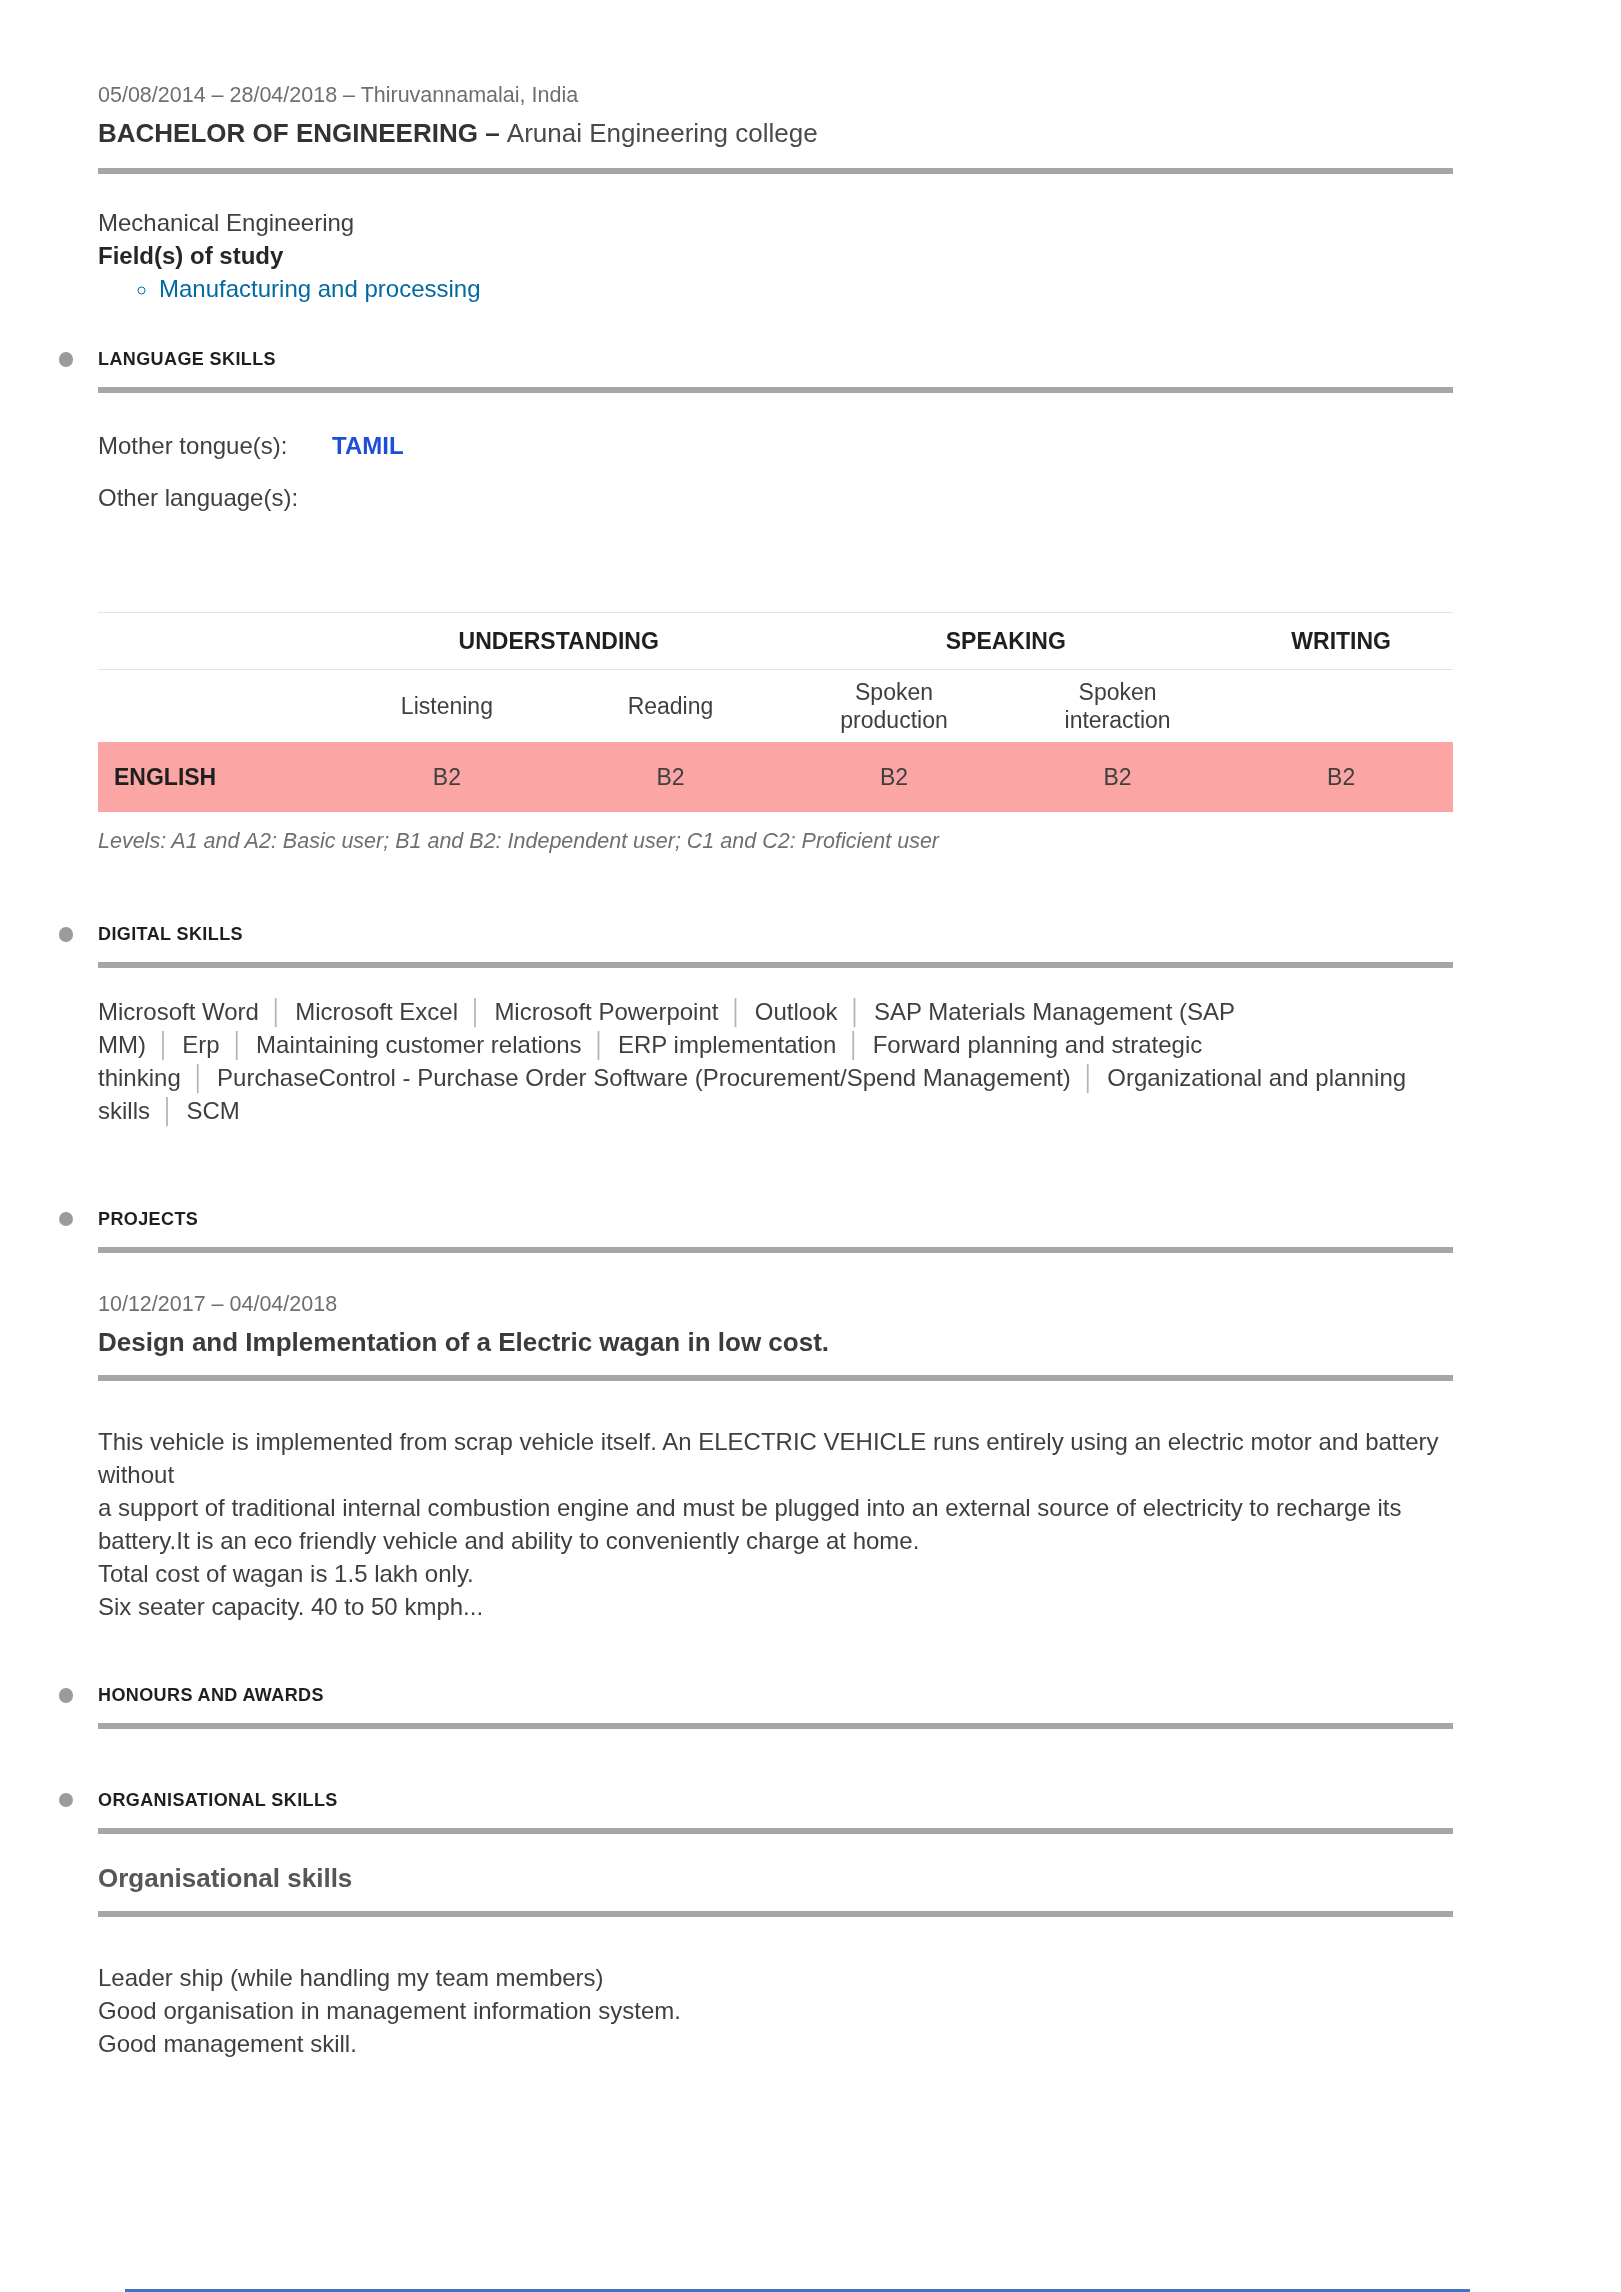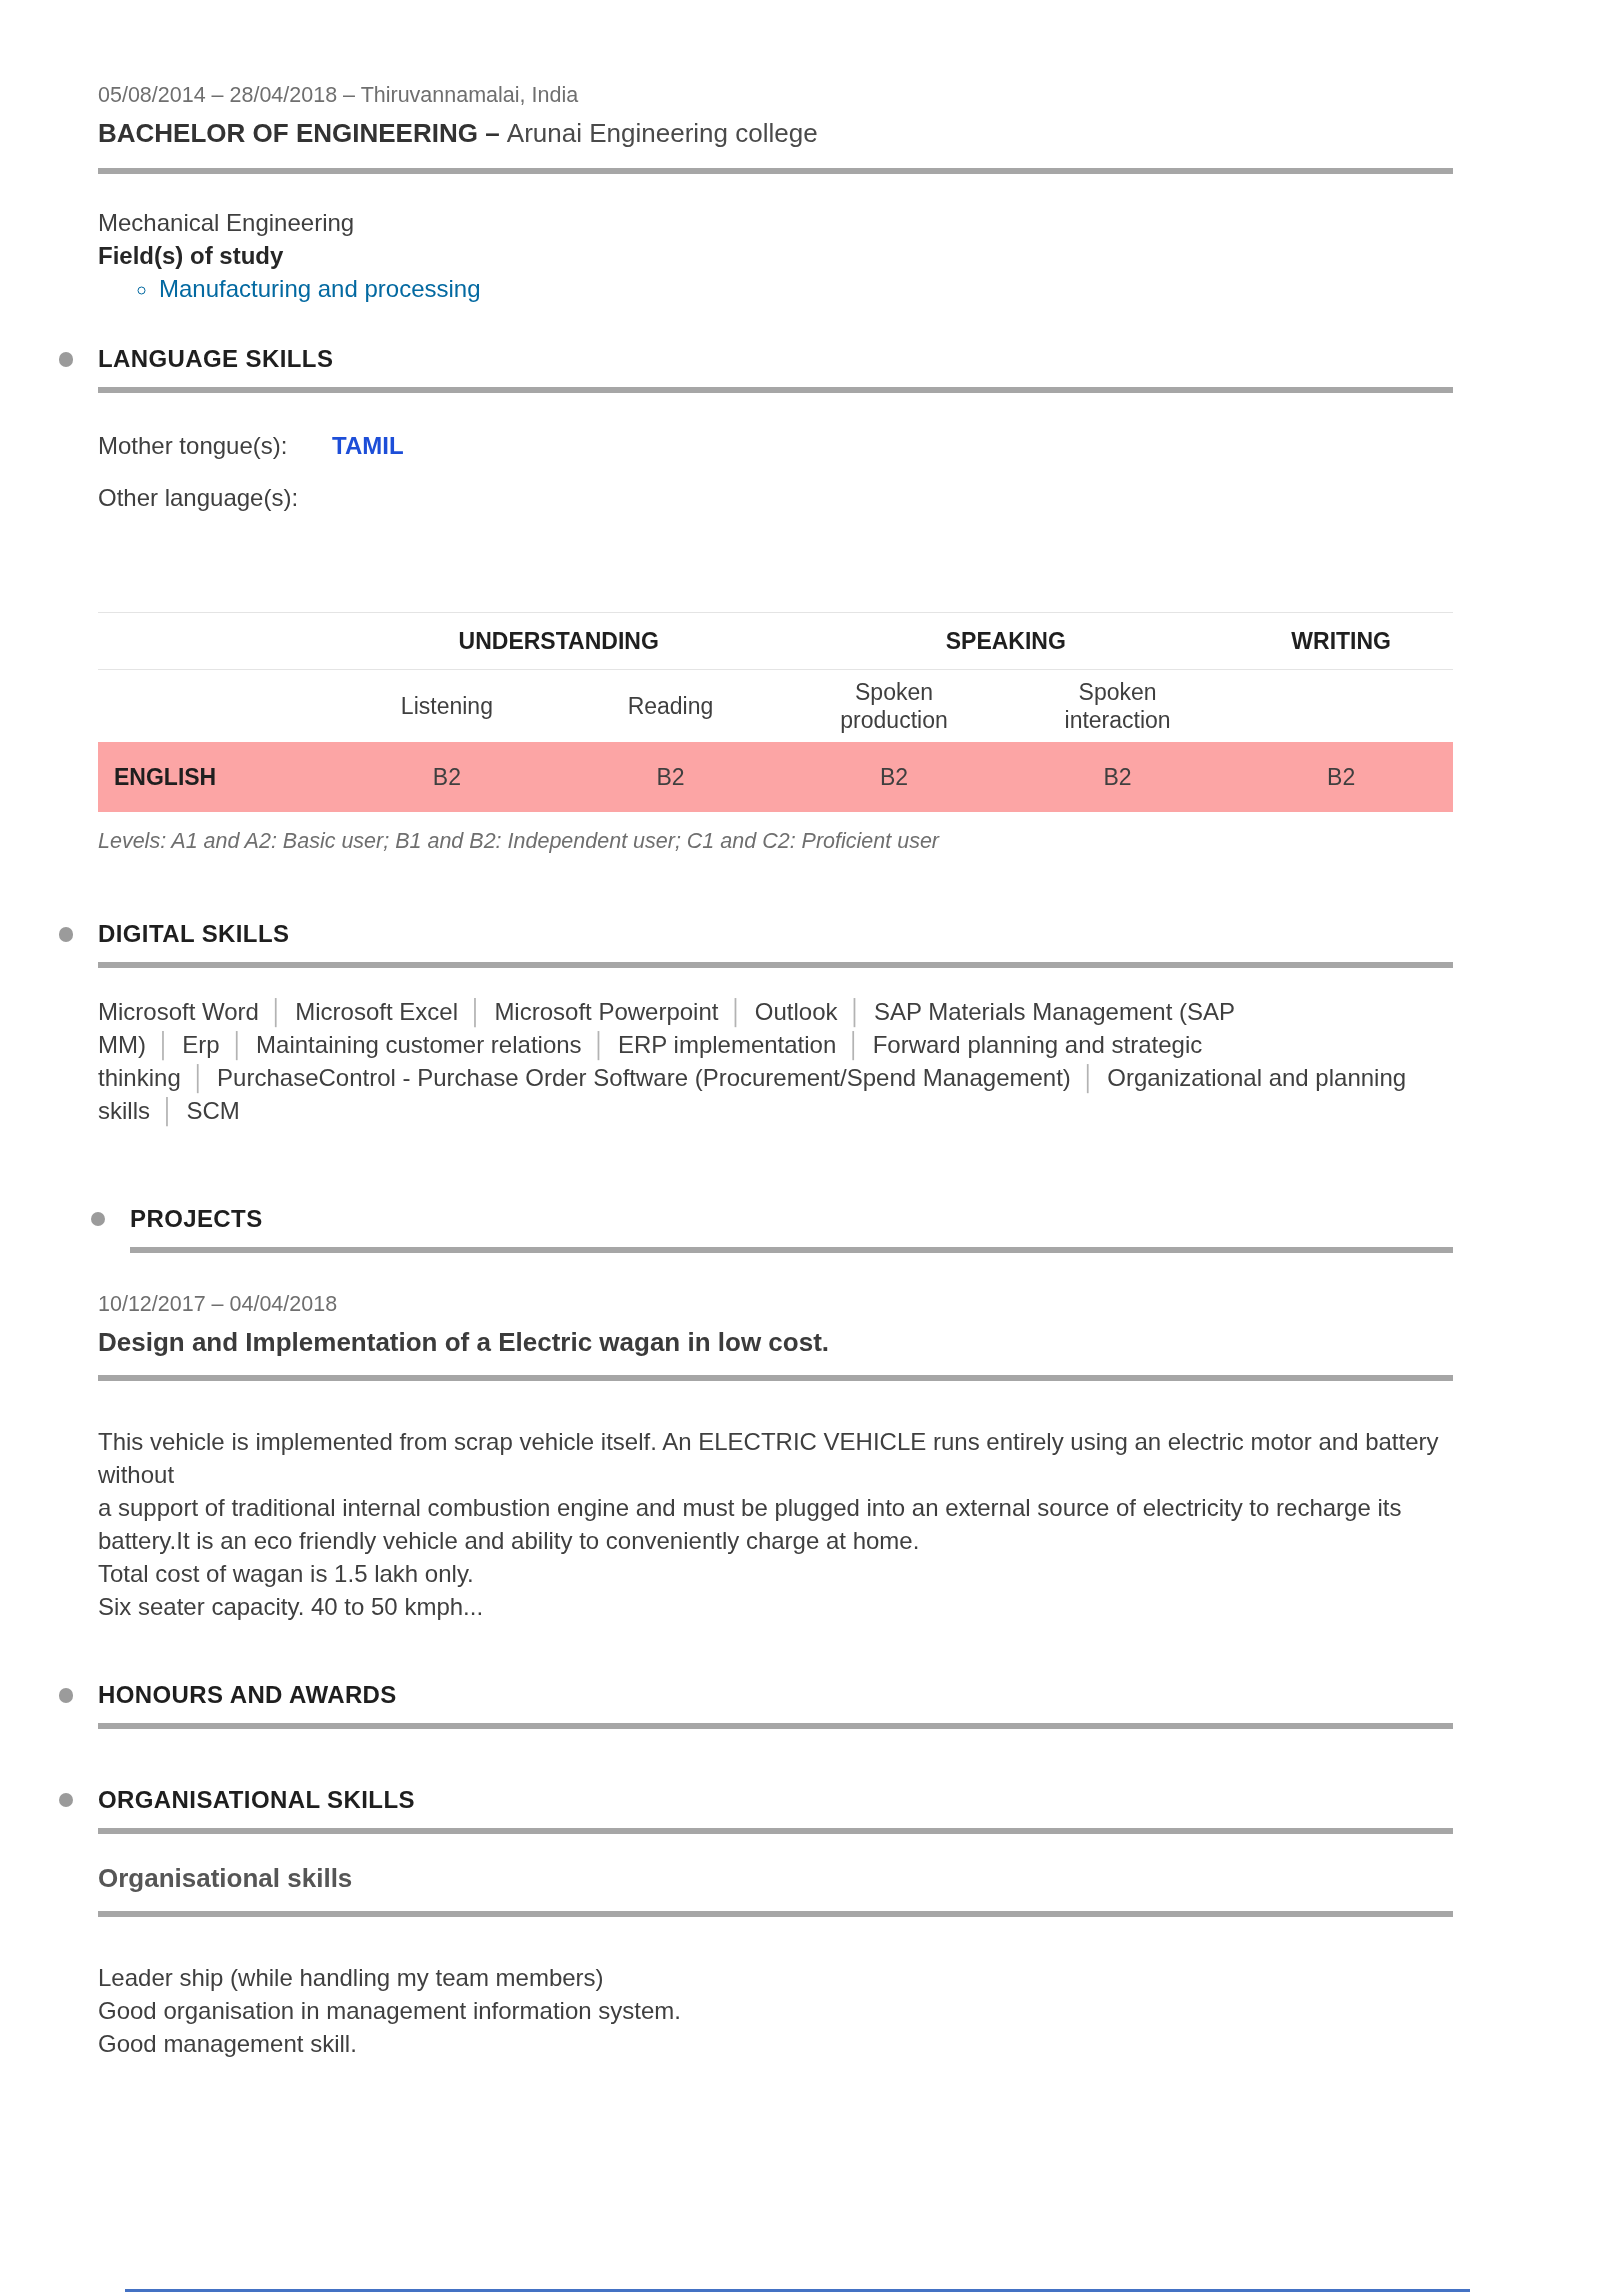--- a/index.html
+++ b/index.html
@@ -42,39 +42,39 @@
   .edu-field-label{font-weight:bold;color:#262626;}
   .edu-list{
     margin:0;
     padding-left:61px;
     list-style-type:circle;
   }
   .edu-list li{color:#0369a1;}
   .section-head{position:relative;}
   .section-head h2{
     margin:0;
-    font-size:24px;
+    font-size:18px;
     line-height:30px;
     font-weight:bold;
     color:#1f1f1f;
     letter-spacing:0.4px;
   }
   .section-head .rule{margin-top:12.5px;}
   .dot{
     position:absolute;
     left:-39px;
     top:8px;
     width:14.3px;
     height:14.3px;
     border-radius:50%;
     background:#9b9b9b;
   }
   .mt-lang{margin-top:39px;}
   .mt-digital{margin-top:64px;}
-  .mt-projects{margin-top:77px;margin-left:32px;}
+  .mt-projects{margin-top:77px;}
   .mt-honours{margin-top:57px;}
   .mt-org{margin-top:56px;}
   .lang-row{
     margin-top:38px;
     font-size:24px;
     line-height:29px;
   }
   .lang-row .label{color:#3f3f3f;}
   .lang-row .value{font-weight:bold;color:#1d4ed8;margin-left:38px;}
   .other-label{

